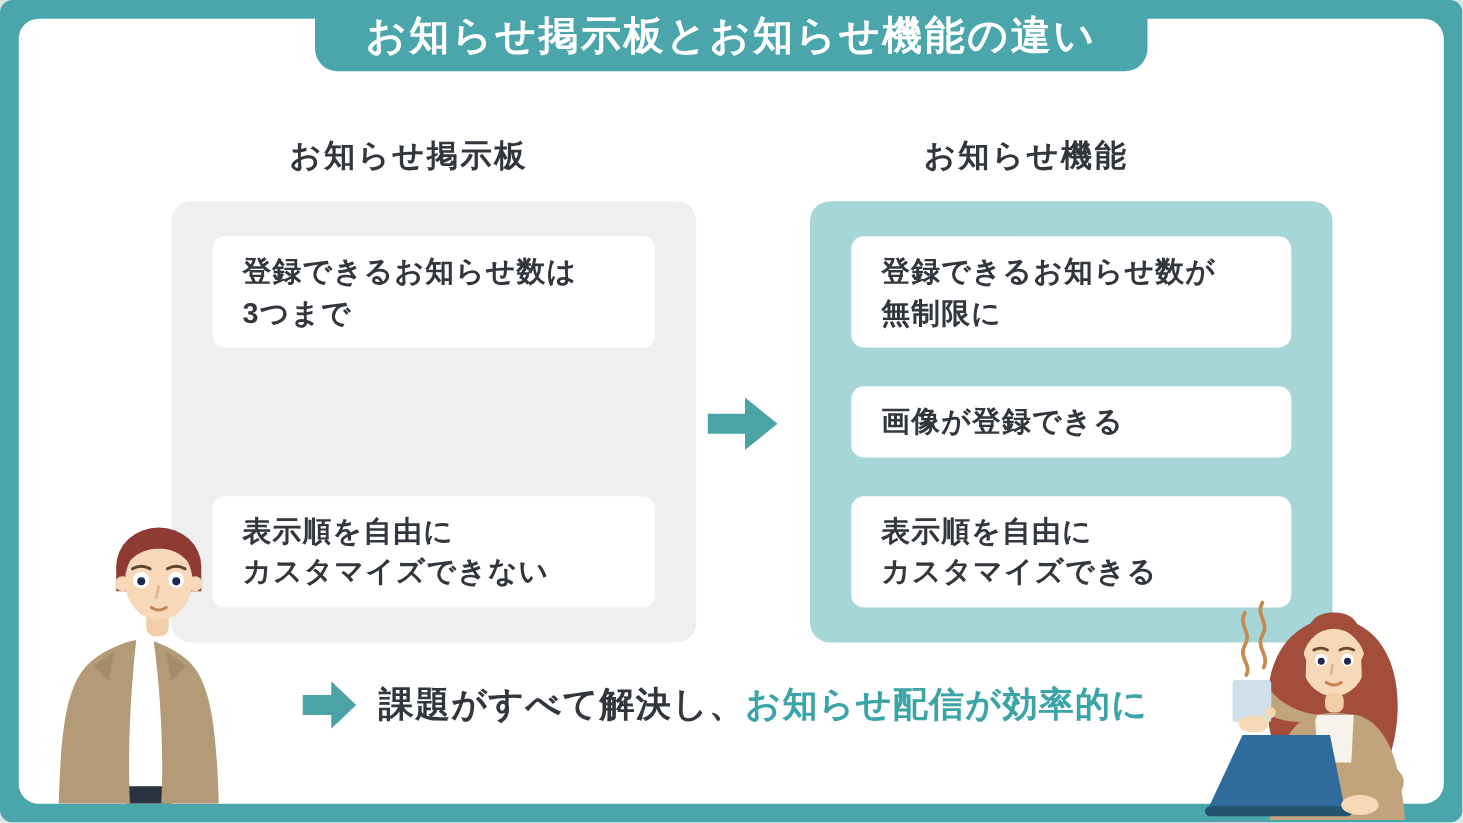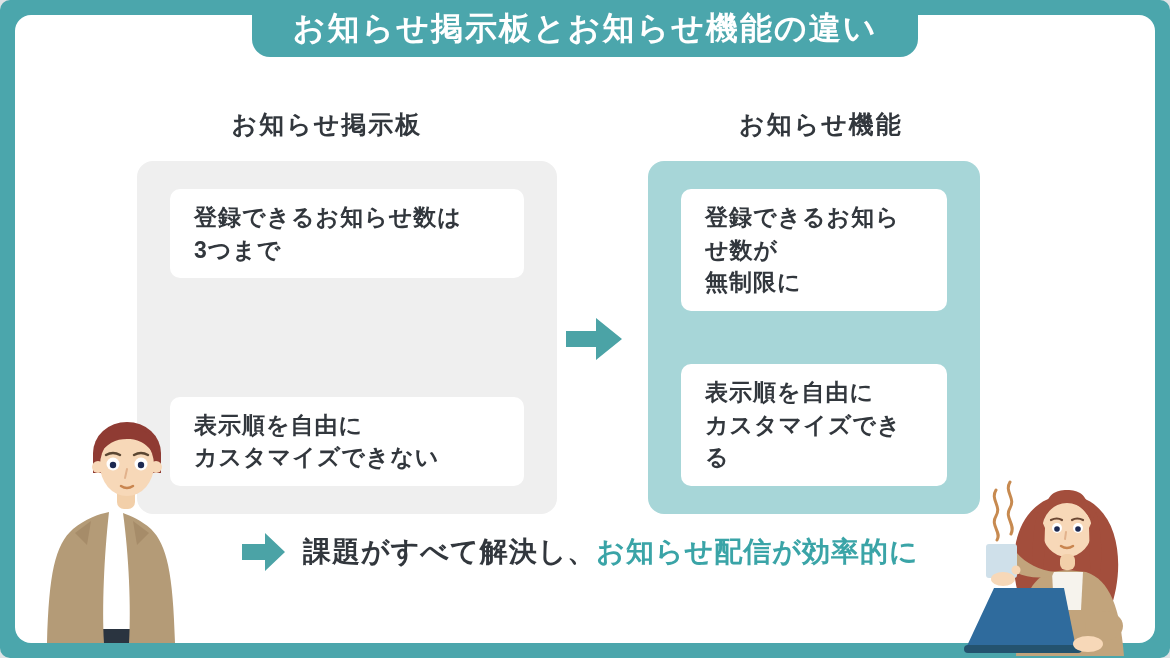--- a/index.html
+++ b/index.html
@@ -18,26 +18,26 @@
     display:flex;align-items:center;justify-content:center;z-index:5;}
   .banner-text{color:#fff;font-size:32px;font-weight:bold;letter-spacing:2px;}
   .col-header{position:absolute;top:108px;font-size:25px;font-weight:bold;
     color:var(--c-text-dark);letter-spacing:2px;text-align:center;z-index:1;}
   .col-header.left{left:117px;width:420px;}
   .col-header.right{left:612px;width:418px;}
   .panel{position:absolute;top:161px;height:353px;border-radius:16px;
     padding:28px 33px;display:flex;flex-direction:column;
     justify-content:space-between;z-index:1;}
   .panel.left{left:125px;width:420px;background:var(--c-panel-left);margin-left:12px;}
-  .panel.right{left:648px;width:332px;background:var(--c-panel-right);}
+  .panel.right{left:648px;width:418px;background:var(--c-panel-right);}
   .item{background:#fff;border-radius:10px;padding:12px 24px;font-size:23px;
     font-weight:bold;color:var(--c-text-dark);line-height:1.42;
     white-space:pre-line;letter-spacing:1px;display:flex;align-items:center;}
   .mid-arrow{position:absolute;left:566px;top:318px;z-index:1;}
-  .conclusion{position:absolute;left:242px;top:532px;display:flex;
+  .conclusion{position:absolute;left:242px;top:544px;display:flex;
     align-items:center;gap:18px;z-index:4;}
   .conclusion-text{font-size:28px;font-weight:bold;letter-spacing:1px;
     color:var(--c-text-dark);line-height:40px;}
   .conclusion-text .hl{color:var(--c-accent);}
   .man{position:absolute;left:45px;top:417px;z-index:3;}
   .woman{position:absolute;left:952px;top:476px;z-index:6;}
 </style>
 </head>
 <body>
 
@@ -54,20 +54,21 @@
   <div class="panel left">
     <div class="item">登録できるお知らせ数は
 3つまで</div>
     <div class="item">表示順を自由に
 カスタマイズできない</div>
   </div>
 
   <div class="panel right">
     <div class="item">登録できるお知らせ数が
 無制限に</div>
+    <div class="item">画像が登録できる</div>
     <div class="item">表示順を自由に
 カスタマイズできる</div>
   </div>
 
   <svg class="mid-arrow" width="56" height="42" viewBox="0 0 56 42">
     <polygon points="0,13 30,13 30,0 56,21 30,42 30,29 0,29" fill="#4BA3A6"></polygon>
   </svg>
 
   <div class="conclusion">
     <svg width="43" height="38" viewBox="0 0 43 38">

